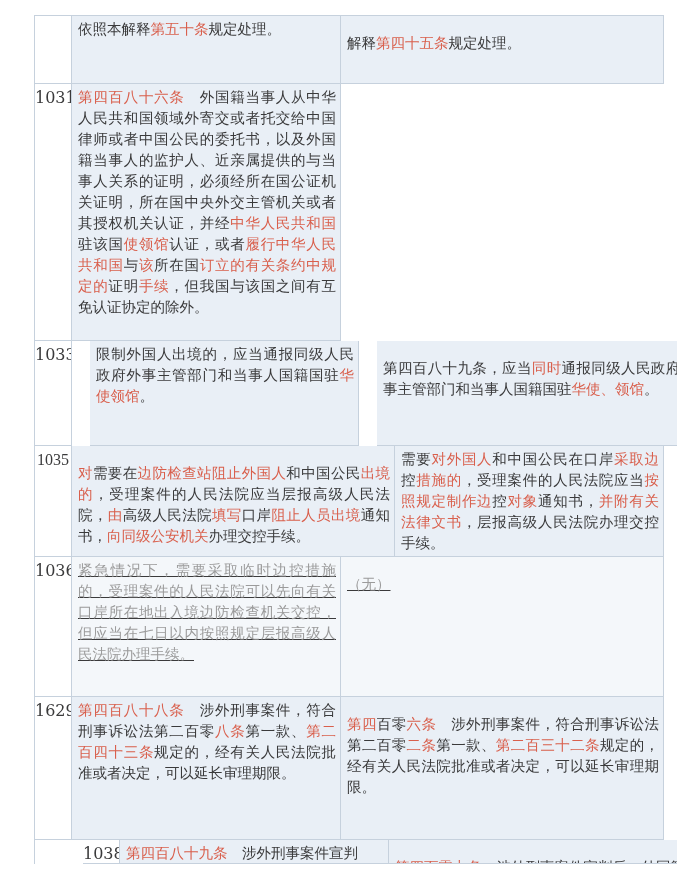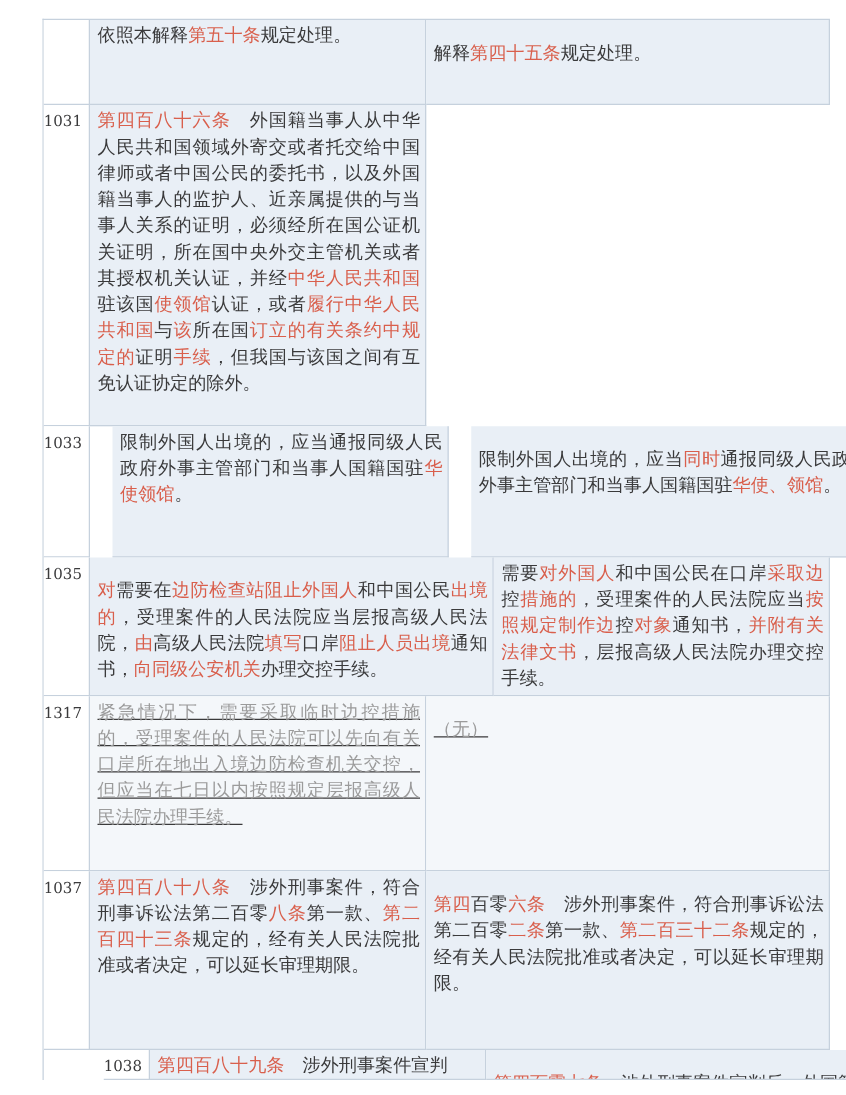--- a/index.html
+++ b/index.html
@@ -30,23 +30,23 @@
     border-right: 1px solid var(--border);
     border-bottom: 1px solid var(--border);
     font-size: 14.5px;
     line-height: 21px;
     color: var(--text);
     overflow: hidden;
   }
   .num {
     width: 37px;
     background: var(--num_bg);
-    text-align: left;
+    text-align: right;
     padding: 3px 2px 0 0;
-    font-size: 12px;
+    font-size: 16px;
     color: var(--text);
     flex: none;
   }
   .old {
     width: 269px;
     background: var(--cell_bg);
     padding: 3px 4px 0 6px;
     flex: none;
     text-align: justify;
   }
@@ -74,34 +74,34 @@
         <div class="cell old"><span>依照本解释</span><span class="red">第五十条</span><span>规定处理。</span></div>
         <div class="cell new"><span>解释</span><span class="red">第四十五条</span><span>规定处理。</span></div>
       </div>
       <div class="row" style="height: 257px;">
         <div class="cell num">1031</div>
         <div class="cell old"><span class="red">第四百八十六条</span><span>　外国籍当事人从中华人民共和国领域外寄交或者托交给中国律师或者中国公民的委托书，以及外国籍当事人的监护人、近亲属提供的与当事人关系的证明，必须经所在国公证机关证明，所在国中央外交主管机关或者其授权机关认证，并经</span><span class="red">中华人民共和国</span><span>驻该国</span><span class="red">使领馆</span><span>认证，或者</span><span class="red">履行中华人民共和国</span><span>与</span><span class="red">该</span><span>所在国</span><span class="red">订立的有关条约中规定的</span><span>证明</span><span class="red">手续</span><span>，但我国与该国之间有互免认证协定的除外。</span></div>
       </div>
       <div class="row" style="height: 105px; gap: 18px;">
         <div class="cell num">1033</div>
         <div class="cell old"><span>限制外国人出境的，应当通报同级人民政府外事主管部门和当事人国籍国驻</span><span class="red">华使领馆</span><span>。</span></div>
-        <div class="cell new"><span>限制外国人出境的，应当</span><span class="red">同时</span><span>通报同级人民政府外事主管部门和当事人国籍国驻</span><span class="red">华使、领馆</span><span>。</span></div>
+        <div class="cell new"><span>第四百八十九条，应当</span><span class="red">同时</span><span>通报同级人民政府外事主管部门和当事人国籍国驻</span><span class="red">华使、领馆</span><span>。</span></div>
       </div>
-      <div class="row" style="height: 111px;">
+      <div class="row" style="height: 111px; font-family: Liberation Serif, serif;">
         <div class="cell num">1035</div>
         <div class="cell new"><span class="red">对</span><span>需要在</span><span class="red">边防检查站阻止外国人</span><span>和中国公民</span><span class="red">出境的</span><span>，受理案件的人民法院应当层报高级人民法院，</span><span class="red">由</span><span>高级人民法院</span><span class="red">填写</span><span>口岸</span><span class="red">阻止人员出境</span><span>通知书，</span><span class="red">向同级公安机关</span><span>办理交控手续。</span></div>
         <div class="cell old"><span>需要</span><span class="red">对外国人</span><span>和中国公民在口岸</span><span class="red">采取边</span><span>控</span><span class="red">措施的</span><span>，受理案件的人民法院应当</span><span class="red">按照规定制作边</span><span>控</span><span class="red">对象</span><span>通知书，</span><span class="red">并附有关法律文书</span><span>，层报高级人民法院办理交控手续。</span></div>
       </div>
       <div class="row removed" style="height: 140px;">
-        <div class="cell num">1317</div>
+        <div class="cell num">1036</div>
         <div class="cell old"><span class="gray">紧急情况下，需要采取临时边控措施的，受理案件的人民法院可以先向有关口岸所在地出入境边防检查机关交控，但应当在七日以内按照规定层报高级人民法院办理手续。</span></div>
         <div class="cell new"><span class="gray">（无）</span></div>
       </div>
       <div class="row" style="height: 143px;">
-        <div class="cell num">1037</div>
+        <div class="cell num">1629</div>
         <div class="cell old"><span class="red">第四百八十八条</span><span>　涉外刑事案件，符合刑事诉讼法第二百零</span><span class="red">八条</span><span>第一款、</span><span class="red">第二百四十三条</span><span>规定的，经有关人民法院批准或者决定，可以延长审理期限。</span></div>
         <div class="cell new"><span class="red">第四</span><span>百零</span><span class="red">六条</span><span>　涉外刑事案件，符合刑事诉讼法第二百零</span><span class="red">二条</span><span>第一款、</span><span class="red">第二百三十二条</span><span>规定的，经有关人民法院批准或者决定，可以延长审理期限。</span></div>
       </div>
       <div class="row" style="height: 24px; margin-left: 48px;">
         <div class="cell num">1038</div>
         <div class="cell old"><span class="red">第四百八十九条</span><span>　涉外刑事案件宣判</span></div>
         <div class="cell new"><span class="red">第四百零七条</span><span>　涉外刑事案件宣判后，外国籍</span></div>
       </div>
     </div>
 </div>

